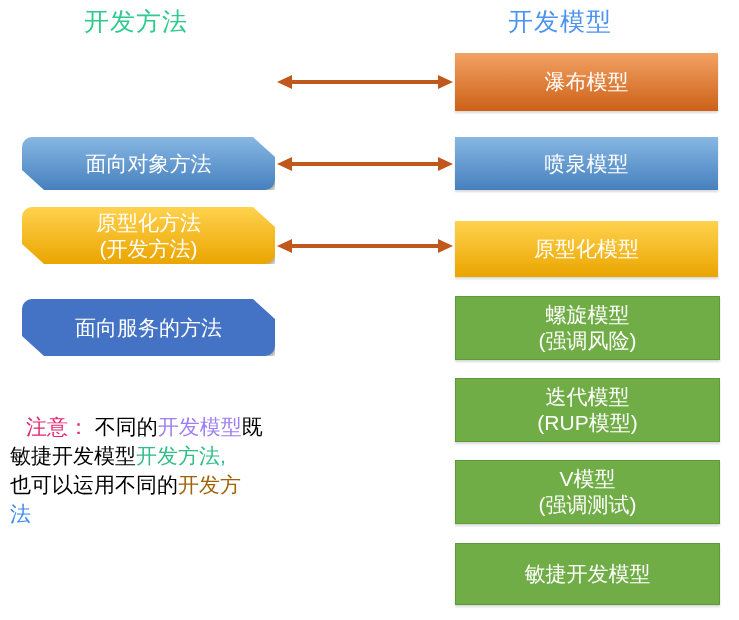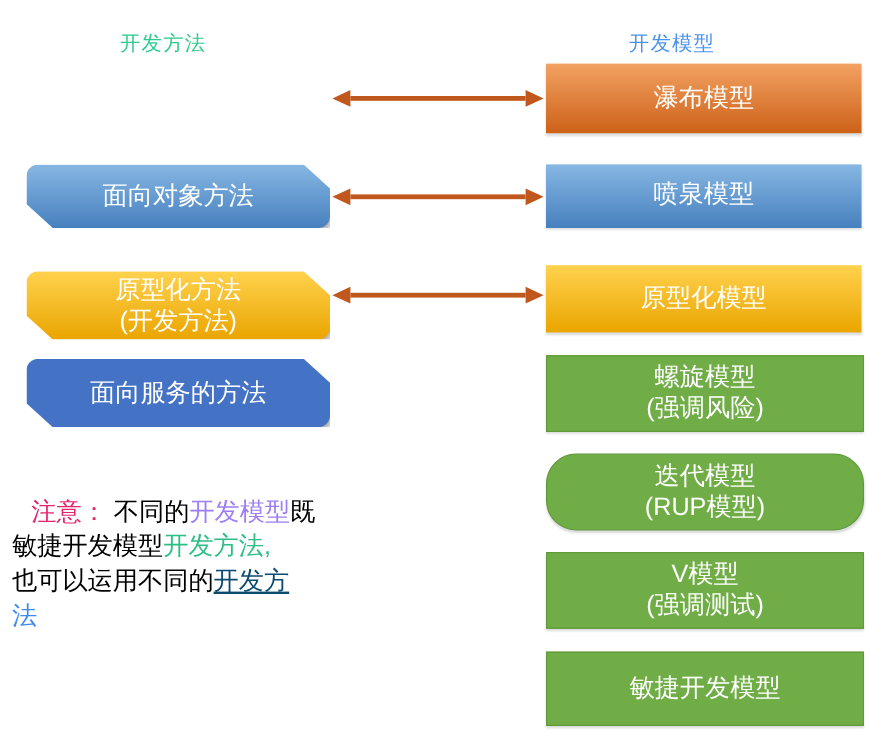--- a/index.html
+++ b/index.html
@@ -1,21 +1,21 @@
 <!DOCTYPE html>
 <html style="--title_left: #2FCB8E; --title_right: #4B93F1; --orange_top: #F2A263; --orange_bottom: #CD6118; --blue_top: #87B7E3; --blue_bottom: #4680BE; --yellow_top: #FFD24E; --yellow_bottom: #EAA500; --royal_fill: #4472C4; --green_fill: #70AD47; --green_border: #5E9A38; --arrow: #C0571C; --note_pink: #E3256F; --note_purple: #9D7EF4; --note_green: #2EBE86; --note_blue: #3E8BF0; --note_black: #000000;"><head>
 <meta charset="utf-8">
 <style>
   html,body{margin:0;padding:0;background:#fff;}
   .canvas{
     position:relative;width:739px;height:620px;background:#ffffff;overflow:hidden;
     font-family:"Liberation Sans","DejaVu Sans",sans-serif;
   }
   .col-title{
-    position:absolute;top:25px;font-size:17px;font-weight:400;
+    position:absolute;top:5px;font-size:25px;font-weight:400;
     text-align:center;letter-spacing:1px;white-space:nowrap;
   }
   .title-left{left:56px;width:160px;color:var(--title_left);}
   .title-right{left:480px;width:160px;color:var(--title_right);}
 
   .box{
     position:absolute;display:flex;flex-direction:column;justify-content:center;align-items:center;
     color:#ffffff;font-size:21px;line-height:26px;text-align:center;
   }
   
@@ -48,42 +48,42 @@
 <body>
 
 <div class="canvas">
 
   <div class="col-title title-left">开发方法</div>
   <div class="col-title title-right">开发模型</div>
 
   <div class="box lbox blue" style="top:137px;height:53px;text-align:right;">
     <div>面向对象方法</div>
   </div>
-  <div class="box lbox yellow" style="top:226px;height:57px;">
+  <div class="box lbox yellow" style="top:207px;height:57px;">
     <div>原型化方法</div>
     <div>(开发方法)</div>
   </div>
   <div class="box lbox royal" style="top:299px;height:57px;">
     <div>面向服务的方法</div>
   </div>
 
   <div class="box rbox orange" style="top:53px;height:58px;">
     <div>瀑布模型</div>
   </div>
-  <div class="box rbox blue" style="top:137px;height:53px;font-family:Liberation Mono, monospace;">
+  <div class="box rbox blue" style="top:137px;height:53px;">
     <div>喷泉模型</div>
   </div>
   <div class="box rbox yellow" style="top:221px;height:56px;">
     <div>原型化模型</div>
   </div>
   <div class="box rbox green" style="top:296px;height:62px;">
     <div>螺旋模型</div>
     <div>(强调风险)</div>
   </div>
-  <div class="box rbox green" style="top:378px;height:62px;border-radius:25px;">
+  <div class="box rbox green" style="top:378px;height:62px;">
     <div>迭代模型</div>
     <div>(RUP模型)</div>
   </div>
   <div class="box rbox green" style="top:460px;height:62px;">
     <div>V模型</div>
     <div>(强调测试)</div>
   </div>
   <div class="box rbox green" style="top:543px;height:60px;">
     <div>敏捷开发模型</div>
   </div>
@@ -105,20 +105,20 @@
   </div>
 
   <div class="note">
     <div class="note-line first">
       <span style="color: rgb(227, 37, 111);">注意：</span><span style="color: rgb(0, 0, 0); text-align: right;"> 不同的</span><span style="color: rgb(157, 126, 244);">开发模型</span><span style="color: rgb(0, 0, 0);">既</span>
     </div>
     <div class="note-line">
       <span style="color: rgb(0, 0, 0);">敏捷开发模型</span><span style="color: rgb(46, 190, 134);">开发方法,</span>
     </div>
     <div class="note-line">
-      <span style="color: rgb(0, 0, 0);">也可以运用不同的</span><span style="color: #0c4a6e; text-decoration: underline;">开发方</span>
+      <span style="color: rgb(0, 0, 0);">也可以运用不同的</span><span style="color: #a16207;">开发方</span>
     </div>
     <div class="note-line">
       <span style="color: rgb(62, 139, 240);">法</span>
     </div>
   </div>
 
 </div>
 
 </body></html>

